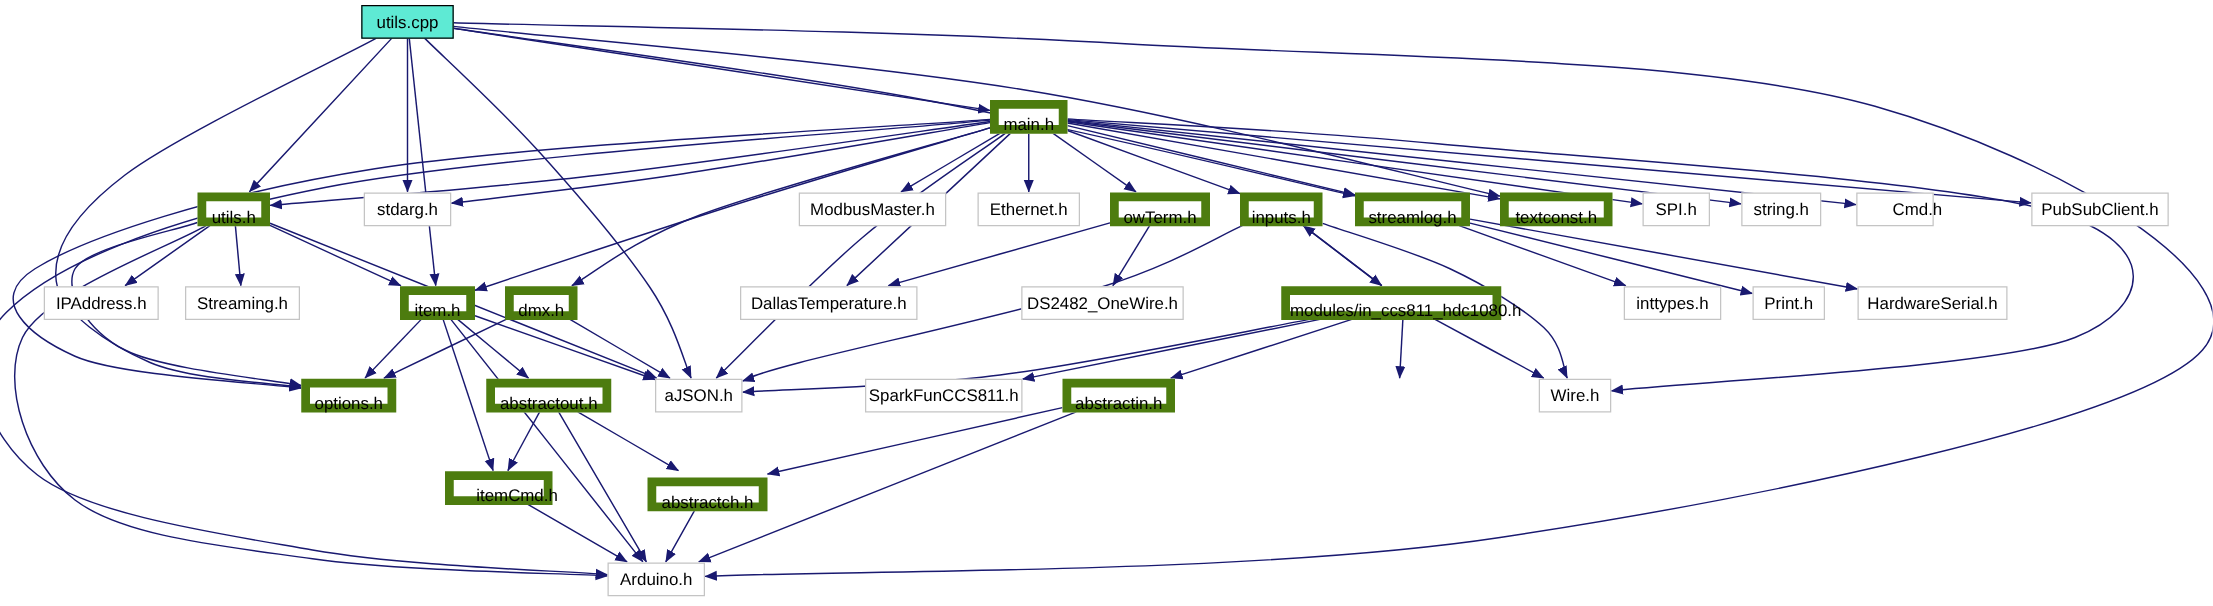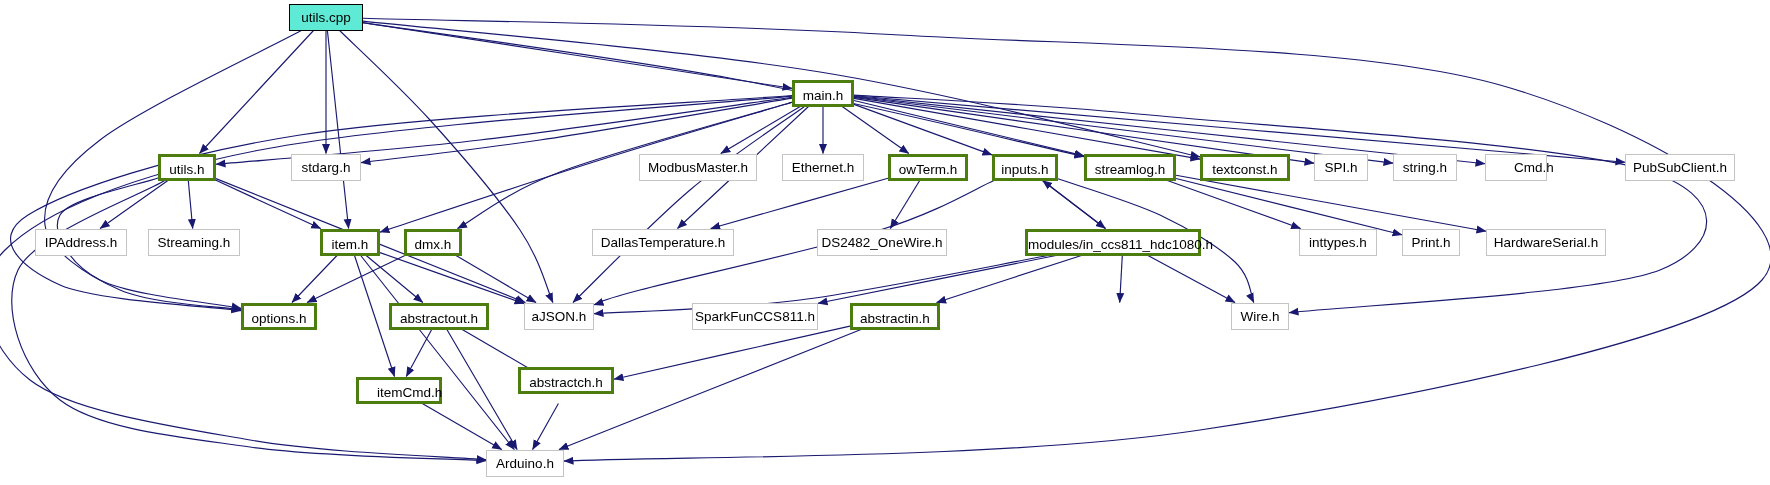--- a/index.html
+++ b/index.html
@@ -2,21 +2,21 @@
 <html><head>
 <meta charset="utf-8">
 <style>
   html,body{margin:0;padding:0;background:#ffffff;}
   body{width:1770px;height:485px;overflow:hidden;font-family:"Liberation Sans",sans-serif;}
   #graph{position:relative;width:1770px;height:485px;background:#ffffff;}
   #edges{position:absolute;left:0;top:0;}
   .node{position:absolute;box-sizing:border-box;height:27px;line-height:25px;text-align:center;
         font-size:13.5px;color:#000;background:#ffffff;white-space:nowrap;cursor:pointer;}
   .node.source{background:#5eead4;border:1.5px solid #000000;font-weight:normal;}
-  .node.internal{border:3px solid #4d7c0f;}
+  .node.internal{border:7px solid #4d7c0f;}
   .node.external{border:1px solid #c4c4c4;}
 </style>
 </head>
 <body>
 
 <div id="graph">
   <svg id="edges" width="1770" height="485">
       <defs>
         <marker id="arw" markerWidth="11" markerHeight="9" refX="9.5" refY="4.5" orient="auto" markerUnits="userSpaceOnUse">
           <path d="M0,0.5 L10,4.5 L0,8.5 z" fill="#191970"></path>
@@ -109,15 +109,15 @@
     <div class="node external" style="left: 1299px; top: 228.5px; width: 78px;">inttypes.h</div>
     <div class="node external" style="left: 1402px; top: 228.5px; width: 58px;">Print.h</div>
     <div class="node external" style="left: 1486px; top: 228.5px; width: 120px;">HardwareSerial.h</div>
     <div class="node internal" style="left: 241px; top: 302.5px; width: 76px;">options.h</div>
     <div class="node internal" style="left: 389px; top: 302.5px; width: 100px;">abstractout.h</div>
     <div class="node external" style="left: 524px; top: 302.5px; width: 70px;">aJSON.h</div>
     <div class="node external" style="left: 692px; top: 302.5px; width: 126px;">SparkFunCCS811.h</div>
     <div class="node internal" style="left: 850px; top: 302.5px; width: 90px;">abstractin.h</div>
     <div class="node external" style="left: 1231px; top: 302.5px; width: 58px;">Wire.h</div>
     <div class="node internal" style="left: 356px; top: 376.5px; width: 86px; padding-left: 18px;">itemCmd.h</div>
-    <div class="node internal" style="left: 518px; top: 367px; width: 96px;">abstractch.h</div>
+    <div class="node internal" style="left: 518px; top: 382px; width: 96px;">abstractch.h</div>
     <div class="node external" style="left: 486px; top: 449.5px; width: 78px;">Arduino.h</div>
   </div>
 
 </body></html>

